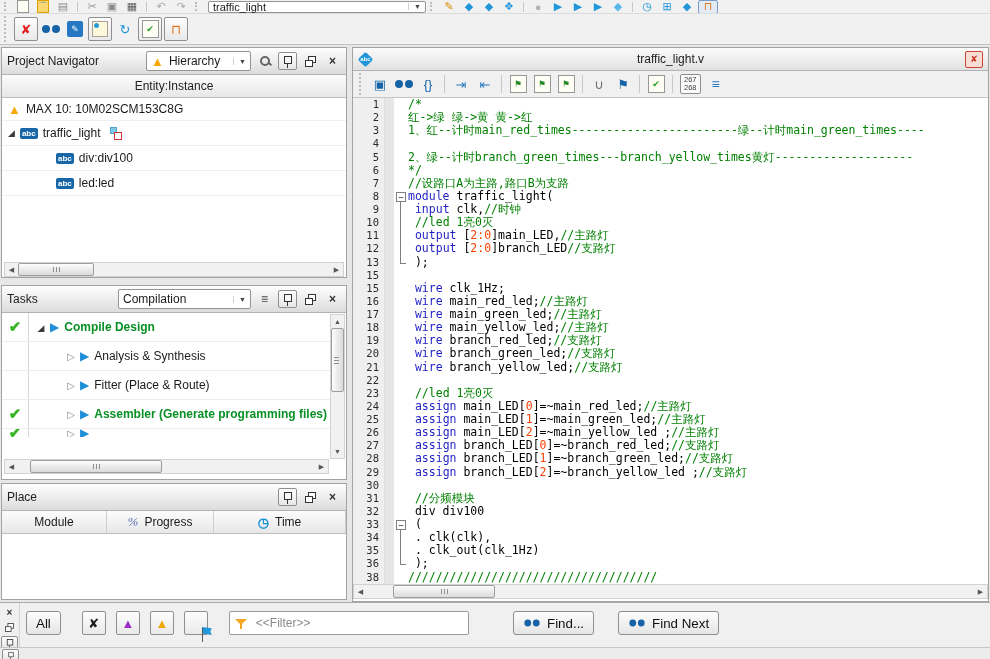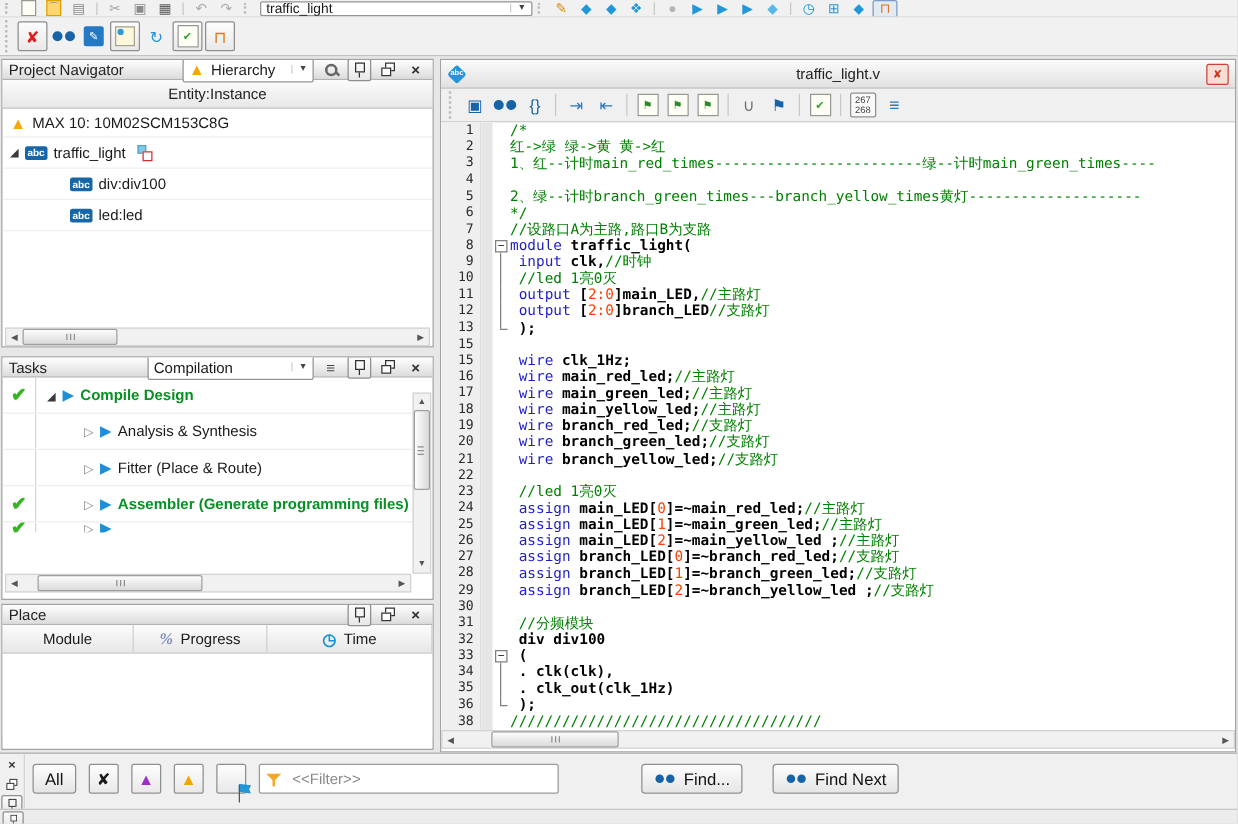--- a/index.html
+++ b/index.html
@@ -26,21 +26,21 @@
   .note{position:relative;width:14px;height:14px;background:#fdf7dc;border:1px solid #a8a090;}
   .note::before{content:"";position:absolute;left:1px;top:1px;width:5px;height:5px;border-radius:50%;background:#2d9ad8;}
 
   
   .dropdown{height:20px;background:#fff;border:1px solid #949494;border-radius:2px;display:flex;align-items:center;padding:0 4px;gap:5px;box-sizing:border-box;}
   .dd-arrow{margin-left:auto;padding-left:5px;border-left:1px solid #cfcfcf;color:#444;font-size:7px;}
   #doc-dropdown{width:218px;height:12px;margin-left:4px;}
 
   
   .panel{position:absolute;background:#fff;border:1px solid #a3a3a3;box-sizing:border-box;overflow:hidden;}
-  .phead{height:16px;background:linear-gradient(#fefefe,#dcdcdc);border-bottom:1px solid #b2b2b2;display:flex;align-items:center;padding:0 5px;gap:5px;box-sizing:border-box;}
+  .phead{height:27px;background:linear-gradient(#fefefe,#dcdcdc);border-bottom:1px solid #b2b2b2;display:flex;align-items:center;padding:0 5px;gap:5px;box-sizing:border-box;}
   .ptitle{color:#222;white-space:nowrap;}
   .pspacer{flex:1;}
   .hbtn{width:17px;height:16px;display:flex;align-items:center;justify-content:center;flex:none;}
   .hbtn.framed{border:1px solid #8f8f8f;border-radius:2px;background:linear-gradient(#fdfdfd,#e7e7e7);}
   .closex{font-size:12px;font-weight:bold;color:#333;line-height:10px;}
   .colhead{background:linear-gradient(#fcfcfc,#e7e7e7);border-bottom:1px solid #bdbdbd;display:flex;align-items:center;justify-content:center;color:#222;}
   .mag{position:relative;width:14px;height:14px;}
   .mag::before{content:"";position:absolute;left:2px;top:2px;width:6px;height:6px;border:2px solid #666;border-radius:50%;}
   .mag::after{content:"";position:absolute;left:10px;top:9px;width:4px;height:2px;background:#666;transform:rotate(45deg);}
   .pinic{position:relative;width:10px;height:13px;}
@@ -109,28 +109,28 @@
   #code-lines{position:absolute;left:0;top:0;right:0;}
   .code-line{display:flex;height:13.14px;line-height:13.14px;white-space:pre;}
   .ln{width:26px;padding-right:6px;text-align:right;color:#2b2b2b;flex:none;font-size:10.5px;}
   .bmsp{width:10px;flex:none;}
   .fold{width:13px;flex:none;position:relative;}
   .f-open::before{content:"−";position:absolute;left:1px;top:2px;width:8px;height:8px;border:1px solid #7f7f7f;background:#fff;font-size:9px;line-height:8px;text-align:center;color:#333;}
   .f-open::after{content:"";position:absolute;left:5px;top:12px;bottom:0;width:1px;background:#7f7f7f;}
   .f-mid::before{content:"";position:absolute;left:5px;top:0;bottom:0;width:1px;background:#7f7f7f;}
   .f-end::before{content:"";position:absolute;left:5px;top:0;width:1px;height:7px;background:#7f7f7f;}
   .f-end::after{content:"";position:absolute;left:5px;top:7px;width:6px;height:1px;background:#7f7f7f;}
-  .tk-k{color:#1f1fc4;}.tk-c{color:#008000;}.tk-n{color:#ff4000;}.tk-p{color:#000;font-weight:bold;}
+  .tk-k{color:#1f1fc4;}.tk-c{color:#008000;}.tk-n{color:#ff4000;}.tk-p{color:#000;}
   #ecode-hscroll{left:0;right:0;top:536px;}
 
   
   #messages{position:absolute;left:0;top:602px;width:990px;height:45px;background:#f0f0f0;border-top:1px solid #ababab;box-sizing:border-box;}
   #mstrip{position:absolute;left:0;top:0;width:20px;height:100%;border-right:1px solid #d4d4d4;display:flex;flex-direction:column;align-items:center;padding-top:3px;gap:2px;box-sizing:border-box;}
   #mstrip .hbtn{width:15px;height:13px;}
-  #mrow{position:absolute;left:26px;top:8px;display:flex;align-items:center;gap:9px;justify-content:space-between;}
+  #mrow{position:absolute;left:26px;top:8px;display:flex;align-items:center;gap:20px;justify-content:space-between;}
   .btn{height:24px;border:1px solid #8f8f8f;border-radius:3px;background:linear-gradient(#fdfdfd,#e5e5e5);display:flex;align-items:center;padding:0 9px;gap:6px;box-sizing:border-box;color:#111;}
   .flagico{position:relative;}
   .flagico::before{content:"";position:absolute;left:6px;top:4px;width:10px;height:8px;background:#2196d8;clip-path:polygon(0 0,100% 15%,85% 55%,100% 100%,0 80%);}
   .flagico::after{content:"";position:absolute;left:6px;top:5px;width:1px;height:14px;background:#555;}
   #filter-box{width:240px;height:24px;background:#fff;border:1px solid #9a9a9a;border-radius:2px;display:flex;align-items:center;padding:0 5px;gap:6px;box-sizing:border-box;}
   #filter-input{border:none;outline:none;flex:1;font-family:"Liberation Sans",sans-serif;font-size:12px;color:#333;background:transparent;}
   #filter-input::placeholder{color:#8a8a8a;}
   .funnel{position:relative;width:13px;height:13px;flex:none;}
   .funnel::before{content:"";position:absolute;left:0;top:2px;border-left:6px solid transparent;border-right:6px solid transparent;border-top:6px solid #f5a623;}
   .funnel::after{content:"";position:absolute;left:5px;top:7px;width:2px;height:5px;background:#f5a623;}

